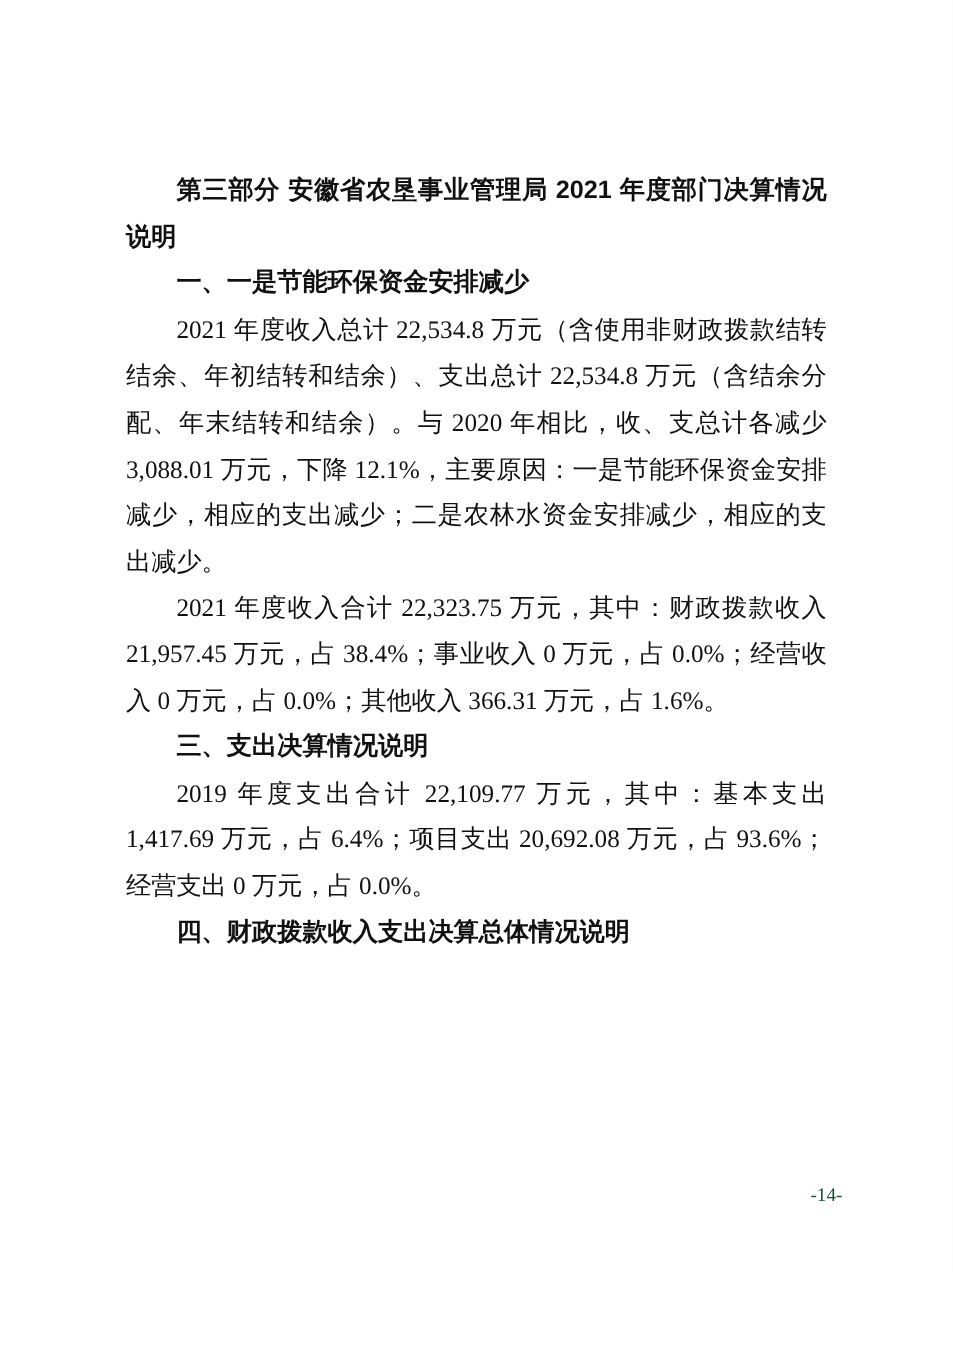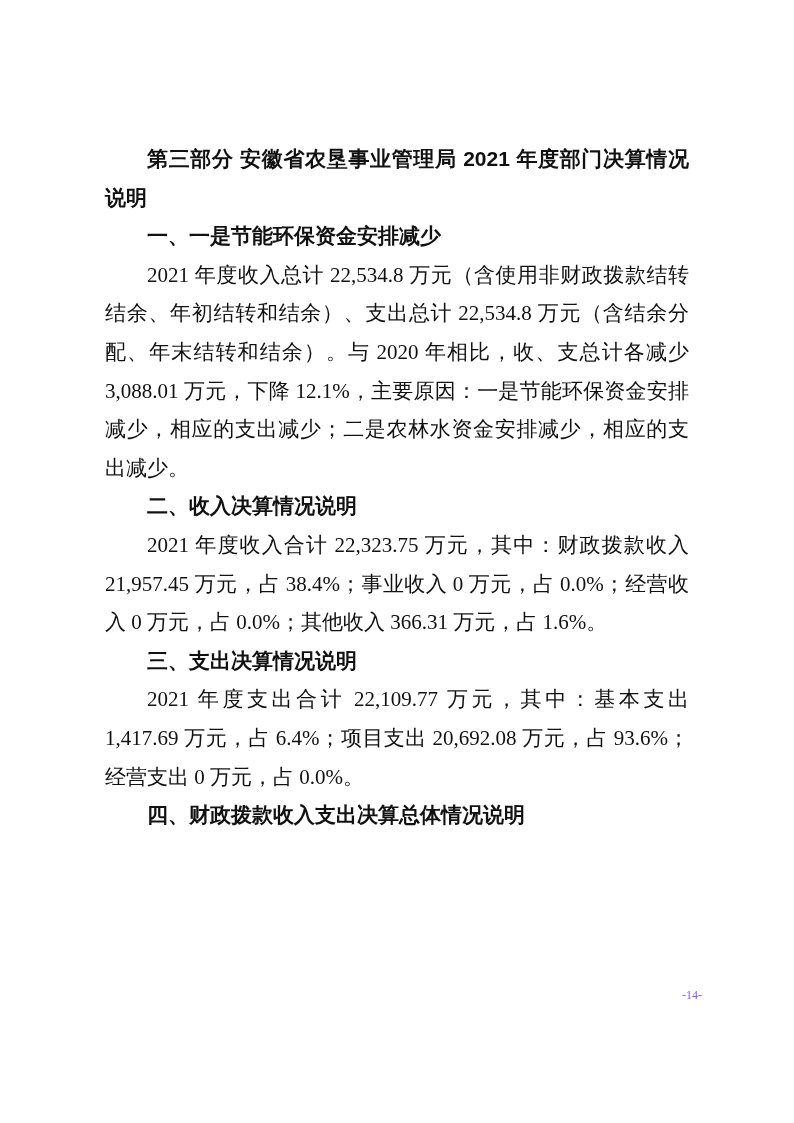--- a/index.html
+++ b/index.html
@@ -44,39 +44,38 @@
   }
   .para {
     font-weight: 400;
     font-family: Liberation Serif, serif;
   }
   .page-number {
     position: absolute;
     top: 988px;
     right: 106px;
     font-family: "Liberation Serif", "DejaVu Serif", serif;
-    font-size: 12px;
-    color: #8b5cf6;
+    font-size: 16px;
+    color: #14532d;
   }
 </style>
 </head>
 <body>
 
 <div class="page">
   <div class="content">
 
     <p class="doc-title">第三部分 安徽省农垦事业管理局 2021 年度部门决算情况说明</p>
 
     <p class="sec-heading">一、一是节能环保资金安排减少</p>
     <p class="para">2021 年度收入总计 22,534.8 万元（含使用非财政拨款结转结余、年初结转和结余）、支出总计 22,534.8 万元（含结余分配、年末结转和结余）。与 2020 年相比，收、支总计各减少 3,088.01 万元，下降 12.1%，主要原因：一是节能环保资金安排减少，相应的支出减少；二是农林水资金安排减少，相应的支出减少。</p>
 
-    <p class="sec-heading">二、收入决算情况说明</p>
     <p class="para">2021 年度收入合计 22,323.75 万元，其中：财政拨款收入 21,957.45 万元，占 38.4%；事业收入 0 万元，占 0.0%；经营收入 0 万元，占 0.0%；其他收入 366.31 万元，占 1.6%。</p>
 
     <p class="sec-heading">三、支出决算情况说明</p>
-    <p class="para">2021 年度支出合计 22,109.77 万元，其中：基本支出 1,417.69 万元，占 6.4%；项目支出 20,692.08 万元，占 93.6%；经营支出 0 万元，占 0.0%。</p>
+    <p class="para">2019 年度支出合计 22,109.77 万元，其中：基本支出 1,417.69 万元，占 6.4%；项目支出 20,692.08 万元，占 93.6%；经营支出 0 万元，占 0.0%。</p>
 
     <p class="sec-heading">四、财政拨款收入支出决算总体情况说明</p>
 
   </div>
 
   <div class="page-number">-14-</div>
 </div>
 
 </body></html>

